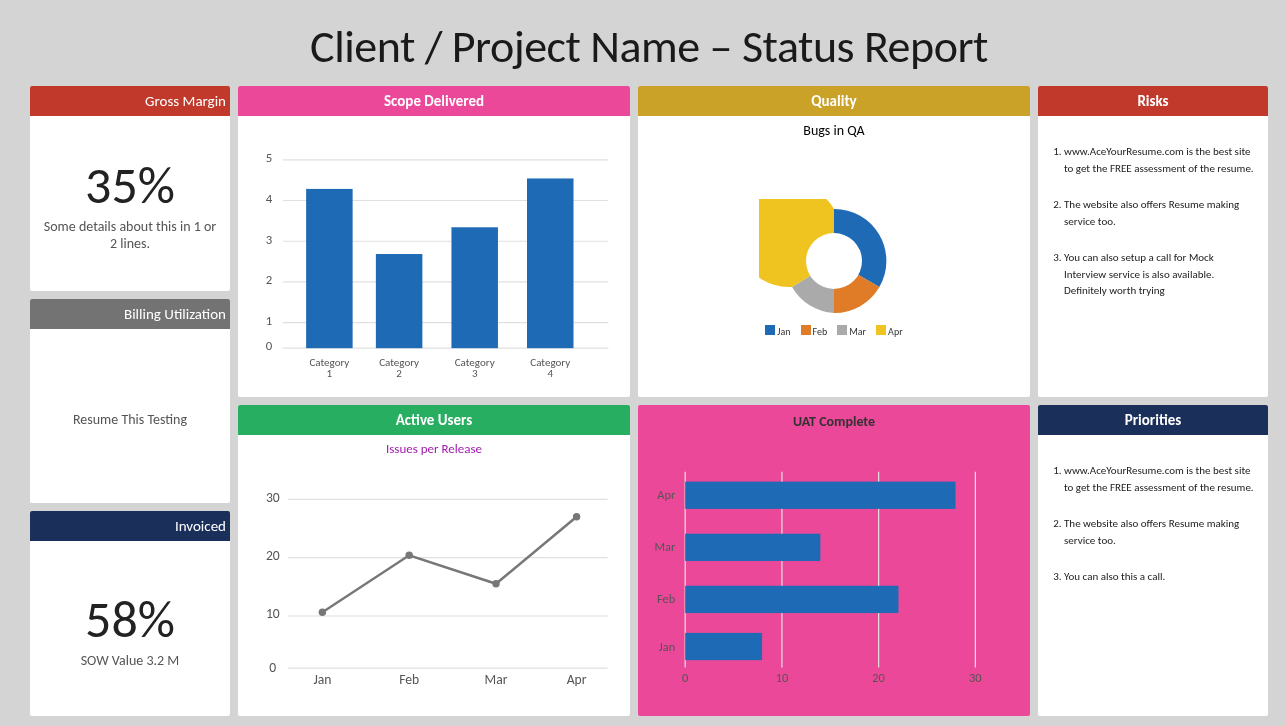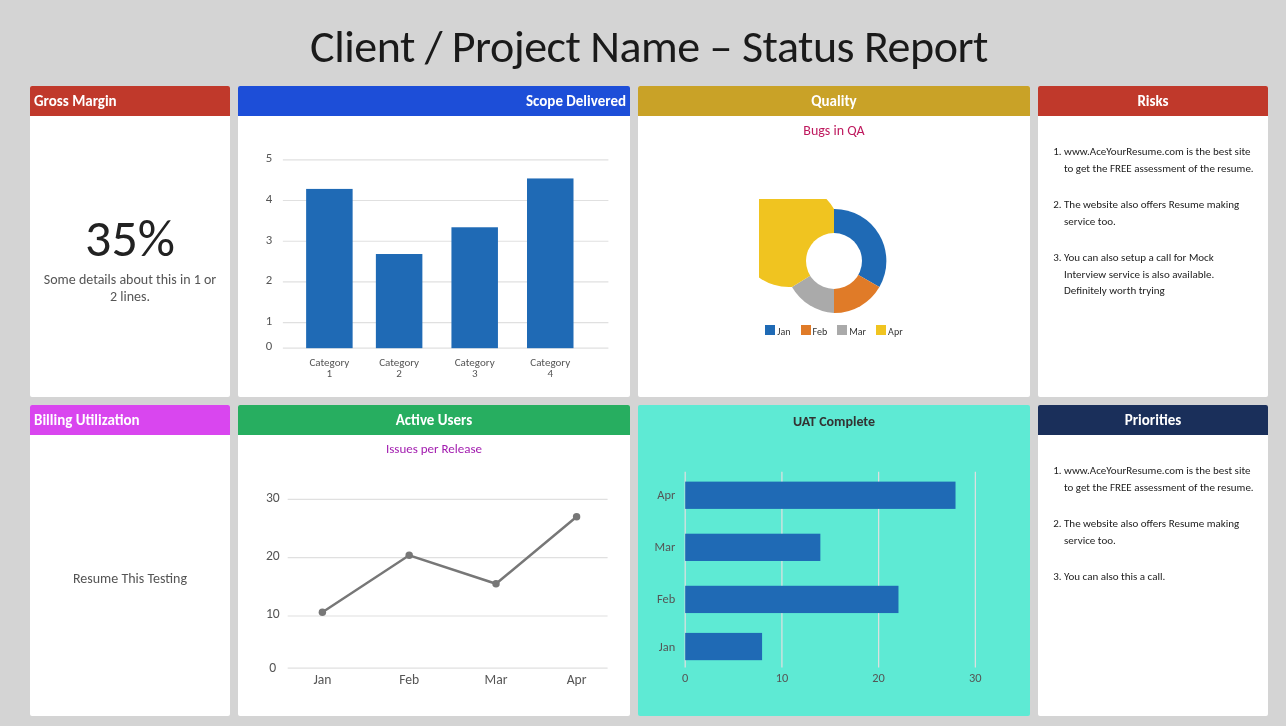--- a/index.html
+++ b/index.html
@@ -45,27 +45,27 @@
     .kpi-card {
       background: white;
       border-radius: 2px;
       overflow: hidden;
       flex: 1;
       display: flex;
       flex-direction: column;
     }
     .kpi-header {
       color: white;
-      text-align: left;
+      text-align: right;
       font-size: 15px;
-      font-weight: 700;
+      font-weight: 400;
       padding: 6px 4px;
     }
     .kpi-header.red { background: #c0392b; }
-    .kpi-header.green { background: #d946ef; }
+    .kpi-header.green { background: #737373; }
     .kpi-header.navy { background: #1a2f5a; }
     .kpi-body {
       padding: 10px 12px 8px 12px;
       display: flex;
       flex-direction: column;
       justify-content: center;
       flex: 1;
       text-align: center;
     }
     .kpi-value {
@@ -90,21 +90,21 @@
       display: flex;
       flex-direction: column;
     }
     .panel-header {
       color: white;
       text-align: center;
       font-size: 15px;
       font-weight: 700;
       padding: 6px 4px;
     }
-    .panel-header.gold { background: #1d4ed8; text-align: right; }
+    .panel-header.gold { background: #ec4899; }
     .panel-header.green { background: #27ae60; }
     .panel-header.gold2 { background: #c9a227; }
     .panel-body {
       flex: 1;
       padding: 6px 10px 4px 10px;
       position: relative;
       display: flex;
       flex-direction: column;
     }
 
@@ -140,21 +140,21 @@
       border-radius: 2px;
       overflow: hidden;
       display: flex;
       flex-direction: column;
     }
 
     
     .uat-panel {
       grid-column: 3;
       grid-row: 2;
-      background: #5eead4;
+      background: #ec4899;
       border-radius: 2px;
       overflow: hidden;
       display: flex;
       flex-direction: column;
     }
 
     
     .priorities-panel {
       grid-column: 4;
       grid-row: 2;
@@ -203,20 +203,27 @@
         </div>
       </div>
 
       <div class="kpi-card">
         <div class="kpi-header green">Billing Utilization</div>
         <div class="kpi-body">
           <div class="kpi-detail">Resume This Testing</div>
         </div>
       </div>
 
+      <div class="kpi-card">
+        <div class="kpi-header navy">Invoiced</div>
+        <div class="kpi-body">
+          <div class="kpi-value">58%</div>
+          <div class="kpi-detail">SOW Value 3.2 M</div>
+        </div>
+      </div>
     </div>
 
     <div class="scope-panel">
       <div class="panel-header gold">Scope Delivered</div>
       <div class="panel-body">
         <svg width="100%" height="100%" viewBox="0 0 320 200" preserveAspectRatio="xMidYMid meet">
 
           <text x="18" y="18" font-size="11" fill="#555" text-anchor="middle">5</text>
           <text x="18" y="53" font-size="11" fill="#555" text-anchor="middle">4</text>
           <text x="18" y="88" font-size="11" fill="#555" text-anchor="middle">3</text>
@@ -247,21 +254,21 @@
           <text x="195" y="203" font-size="9.5" fill="#555" text-anchor="middle">3</text>
           <text x="260" y="193" font-size="9.5" fill="#555" text-anchor="middle">Category</text>
           <text x="260" y="203" font-size="9.5" fill="#555" text-anchor="middle">4</text>
         </svg>
       </div>
     </div>
 
     <div class="quality-panel">
       <div class="panel-header gold2">Quality</div>
       <div class="panel-body">
-        <div style="text-align:center; font-size:14px; font-weight:500; color:#be185d; margin-bottom:4px;">Bugs in QA</div>
+        <div style="text-align:center; font-size:14px; font-weight:500; color:#000000; margin-bottom:4px;">Bugs in QA</div>
         <div style="display:flex; flex-direction:column; align-items:center; flex:1; justify-content:center;">
           <svg width="150" height="130" viewBox="0 0 150 130">
 
             <path d="M75,62 L75,10 A52,52 0 0,1 120.4,88 Z" fill="#1f6ab5"></path>
 
             <path d="M75,62 L120.4,88 A52,52 0 0,1 75,114 Z" fill="#e07b28"></path>
 
             <path d="M75,62 L75,114 A52,52 0 0,1 33.0,88.0 Z" fill="#aaaaaa"></path>
 
             <path d="M75,62 L33.0,88.0 A52,52 0 1,1 75,10 Z" fill="#f0c420"></path>

